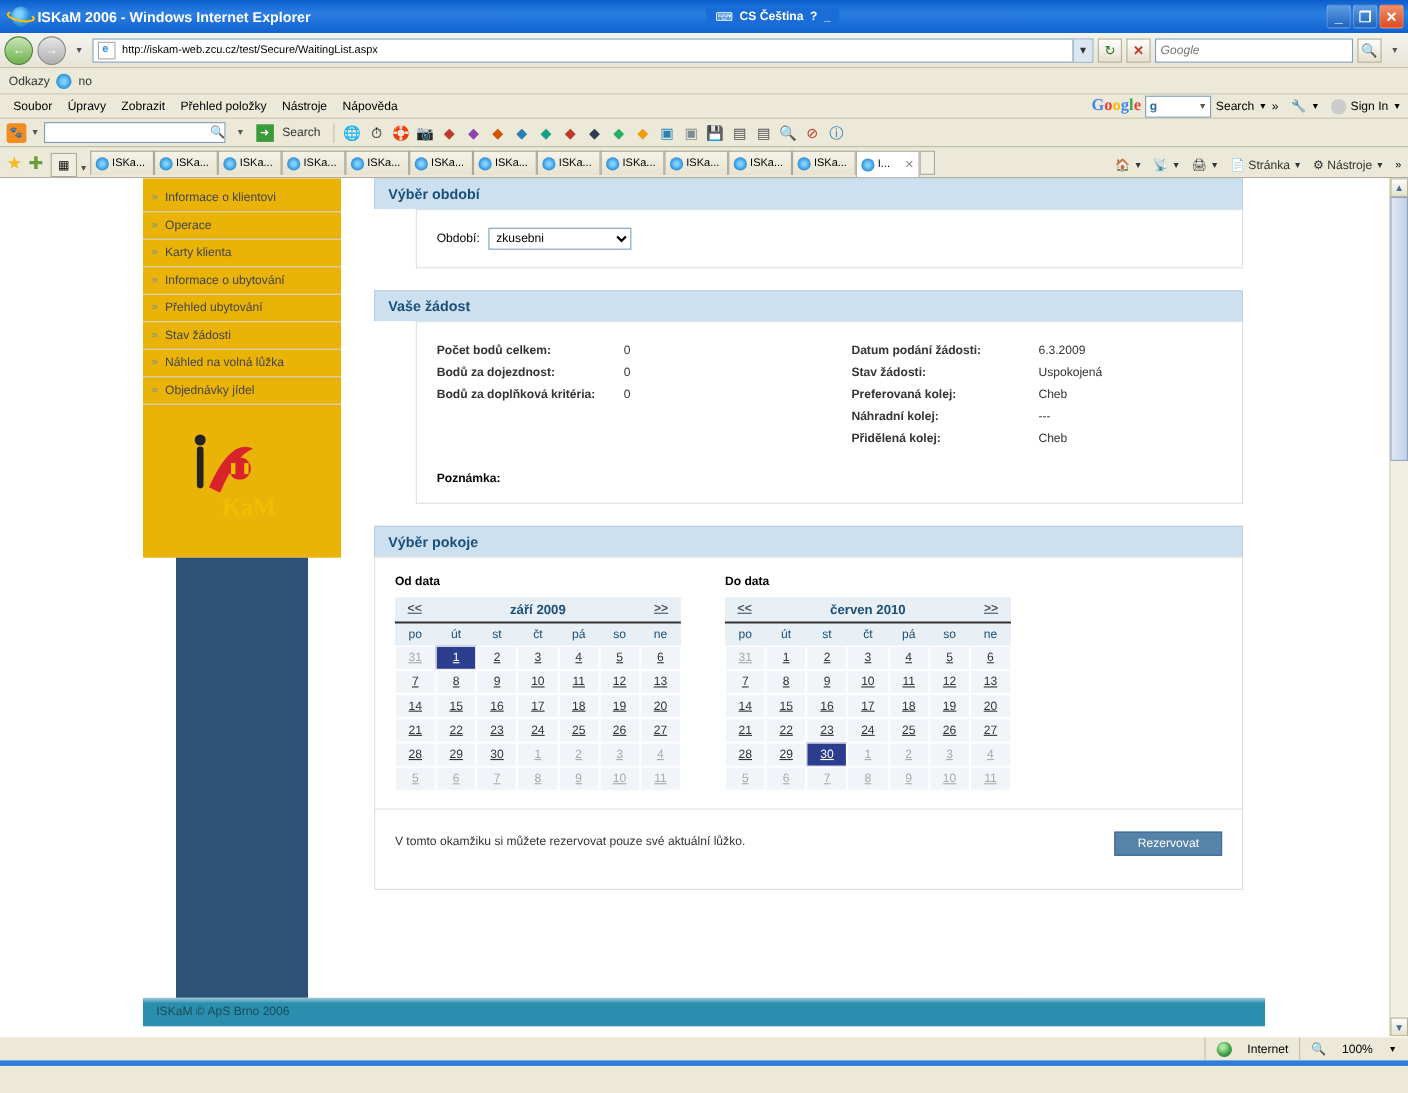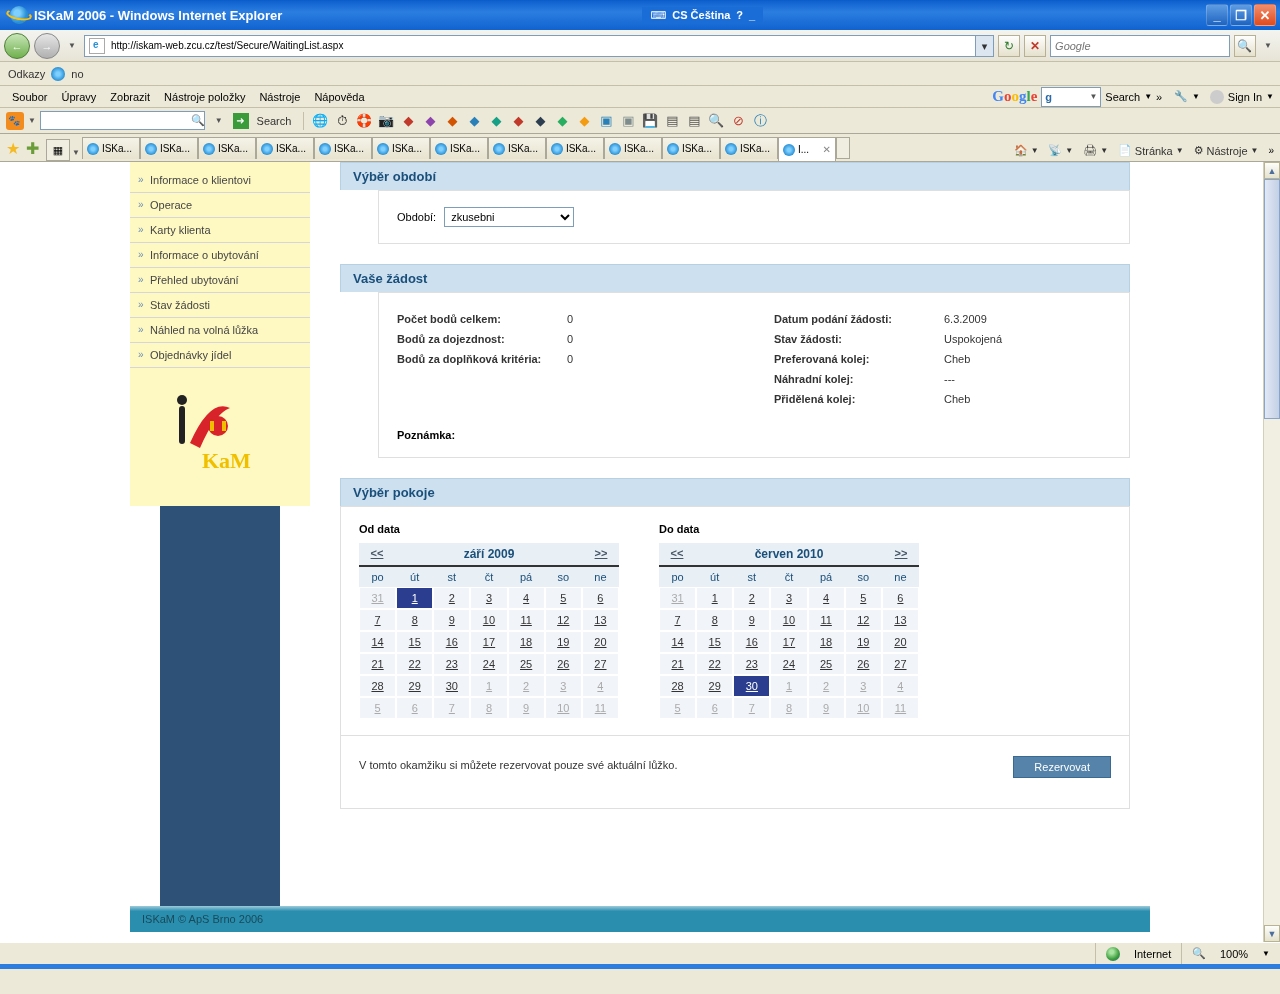--- a/index.html
+++ b/index.html
@@ -65,21 +65,21 @@
 .content-area { position: relative; background: #fff; height: 780px; overflow: hidden; }
 .scroll-v { position: absolute; right: 0; top: 0; bottom: 0; width: 17px; background: #f1efe2; border-left: 1px solid #d4d0b8; }
 .scroll-v .sbtn { height: 17px; background: linear-gradient(to bottom, #fdfdfb, #e5e2cd); border: 1px solid #b8b393; display: flex; align-items: center; justify-content: center; font-size: 9px; color: #4b6e9c; cursor: pointer; }
 .scroll-v .thumb { position: absolute; top: 17px; left: 0; right: 0; height: 240px; background: linear-gradient(to right, #e2e8f4, #c3d0e6); border: 1px solid #8aa3c8; cursor: pointer; }
 .scroll-v .sbtn.down { position: absolute; bottom: 0; left: 0; right: 0; }
 
 .page-wrap { width: 1020px; margin: 0 auto; background: #fff; padding-top: 0; }
 .page-body { display: flex; }
 
 
-.sidebar { width: 180px; background: #fef9c3; padding: 6px 0; margin-left: 0; }
+.sidebar { width: 180px; background: #eab308; padding: 6px 0; margin-left: 0; }
 .side-item { padding: 6px 10px 6px 20px; border-bottom: 1px solid #d6d6d6; position: relative; color: #444; cursor: pointer; font-size: 11px; }
 .side-item::before { content: "»"; position: absolute; left: 8px; color: #6b8db4; font-size: 10px; }
 .logo-area { padding: 20px 30px; }
 
 
 .blue-col { width: 120px; margin-left: 30px; background: #2e5177; height: 400px; }
 
 
 .main { flex: 1; padding: 0 20px 20px 30px; }
 .panel-header { background: #cce0f0; color: #1a4f7a; font-weight: bold; font-size: 13px; padding: 6px 12px; border: 1px solid #b7d0e2; border-bottom: none; }
@@ -164,21 +164,21 @@
 <div class="linksbar">
   <span>Odkazy</span>
   <span style="width:14px;height:14px;background:radial-gradient(circle,#7dd0ff 20%,#2a8fd4 70%);border-radius:50%;display:inline-block"></span>
   <span>no</span>
 </div>
 
 <div class="menubar">
   <span class="menu-item"><span>Soubor</span></span>
   <span class="menu-item"><span>Úpravy</span></span>
   <span class="menu-item"><span>Zobrazit</span></span>
-  <span class="menu-item"><span>Nástroje položky</span></span>
+  <span class="menu-item"><span>Přehled položky</span></span>
   <span class="menu-item"><span>Nástroje</span></span>
   <span class="menu-item"><span>Nápověda</span></span>
   <div class="gsearch">
     <span class="google-logo"><span class="gb">G</span><span class="gr">o</span><span class="gy">o</span><span class="gb">g</span><span class="gg">l</span><span class="gr">e</span></span>
     <div class="gbox">
         <span style="color:#2a6aa7;font-weight:bold">g</span>
         <span style="font-size:8px;color:#555">▼</span>
       </div>
     <span>Search</span>
     <span style="font-size:8px">▼</span>

